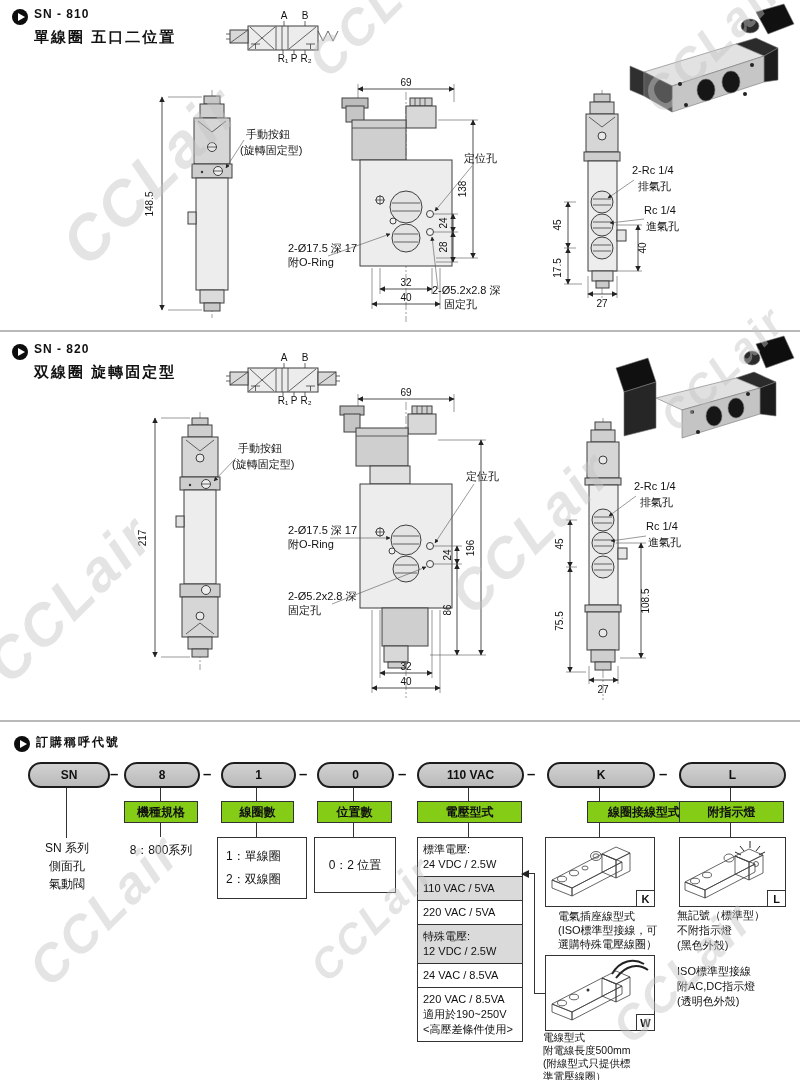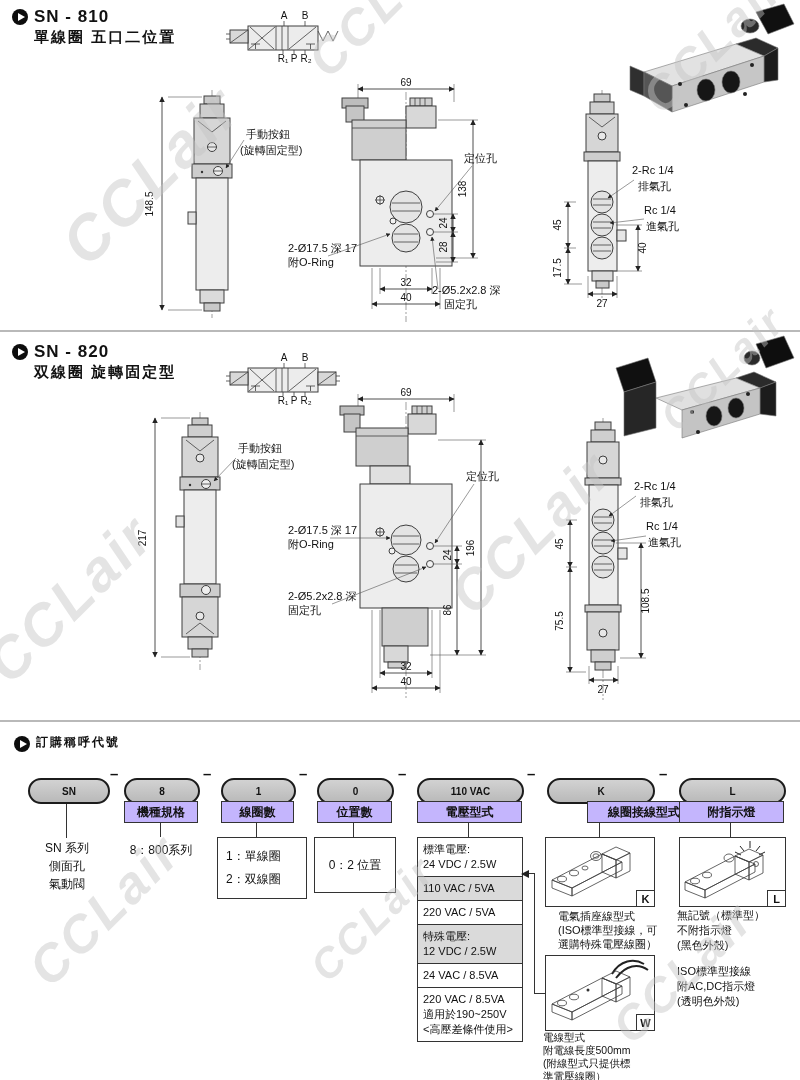--- a/index.html
+++ b/index.html
@@ -2,31 +2,31 @@
 <html><head>
 <meta charset="utf-8">
 <style>
   html,body{margin:0;padding:0;background:#fff;}
   .page{position:relative;width:800px;height:1080px;background:#ffffff;overflow:hidden;
         font-family:"Liberation Sans","DejaVu Sans",sans-serif;color:#111;}
   .hrline{position:absolute;left:0;width:800px;height:2px;background:#b9b9b9;}
   .bullet{position:absolute;width:16px;height:16px;border-radius:50%;background:#0d0d0d;}
   .bullet::after{content:"";position:absolute;left:6px;top:4px;width:0;height:0;
       border-left:7px solid #fff;border-top:4px solid transparent;border-bottom:4px solid transparent;}
-  .sec-title{position:absolute;font-size:17px;font-weight:bold;letter-spacing:1px;}
+  .sec-title{position:absolute;font-size:12px;font-weight:bold;letter-spacing:1px;}
   .sec-sub{position:absolute;font-size:15px;font-weight:bold;letter-spacing:2px;}
   .wm{position:absolute;font-weight:bold;font-style:italic;color:#c4c4c4;opacity:.45;
       transform:rotate(-45deg);letter-spacing:3px;pointer-events:none;z-index:5;}
   .pill{position:absolute;height:22px;border:2px solid #1c1c1c;border-radius:13px;
       background:linear-gradient(#d2d2d2,#b9b9b9);display:flex;align-items:center;justify-content:center;
-      font-weight:bold;font-size:10px;z-index:2;margin-top:16px;}
+      font-weight:bold;font-size:12px;z-index:2;}
   .pdash{position:absolute;font-weight:bold;font-size:15px;z-index:2;}
   .vline{position:absolute;width:1px;background:#333;z-index:1;}
   .hseg{position:absolute;height:1px;background:#333;z-index:1;}
-  .lblbox{position:absolute;height:20px;border:1px solid #333;background:#c4b5fd;
+  .lblbox{position:absolute;height:20px;border:1px solid #333;background:#84cc16;
       display:flex;align-items:center;justify-content:center;font-size:12px;font-weight:bold;z-index:2;}
   .descbox{position:absolute;border:1px solid #333;background:#fff;font-size:12px;z-index:2;}
   .plain{position:absolute;font-size:12px;line-height:18px;z-index:2;}
   .vtable{position:absolute;border:1px solid #333;background:#fff;z-index:2;}
   .vrow{border-bottom:1px solid #333;padding:4px 5px;font-size:11px;line-height:15px;}
   .vrow.last{border-bottom:none;}
   .shade{background:#dadada;}
   .kwbox{position:absolute;border:1px solid #333;background:#fff;z-index:2;}
   .tagbox{position:absolute;right:-1px;bottom:-1px;width:17px;height:15px;border:1px solid #333;background:#fff;
       font-size:11px;font-weight:bold;display:flex;align-items:center;justify-content:center;}

